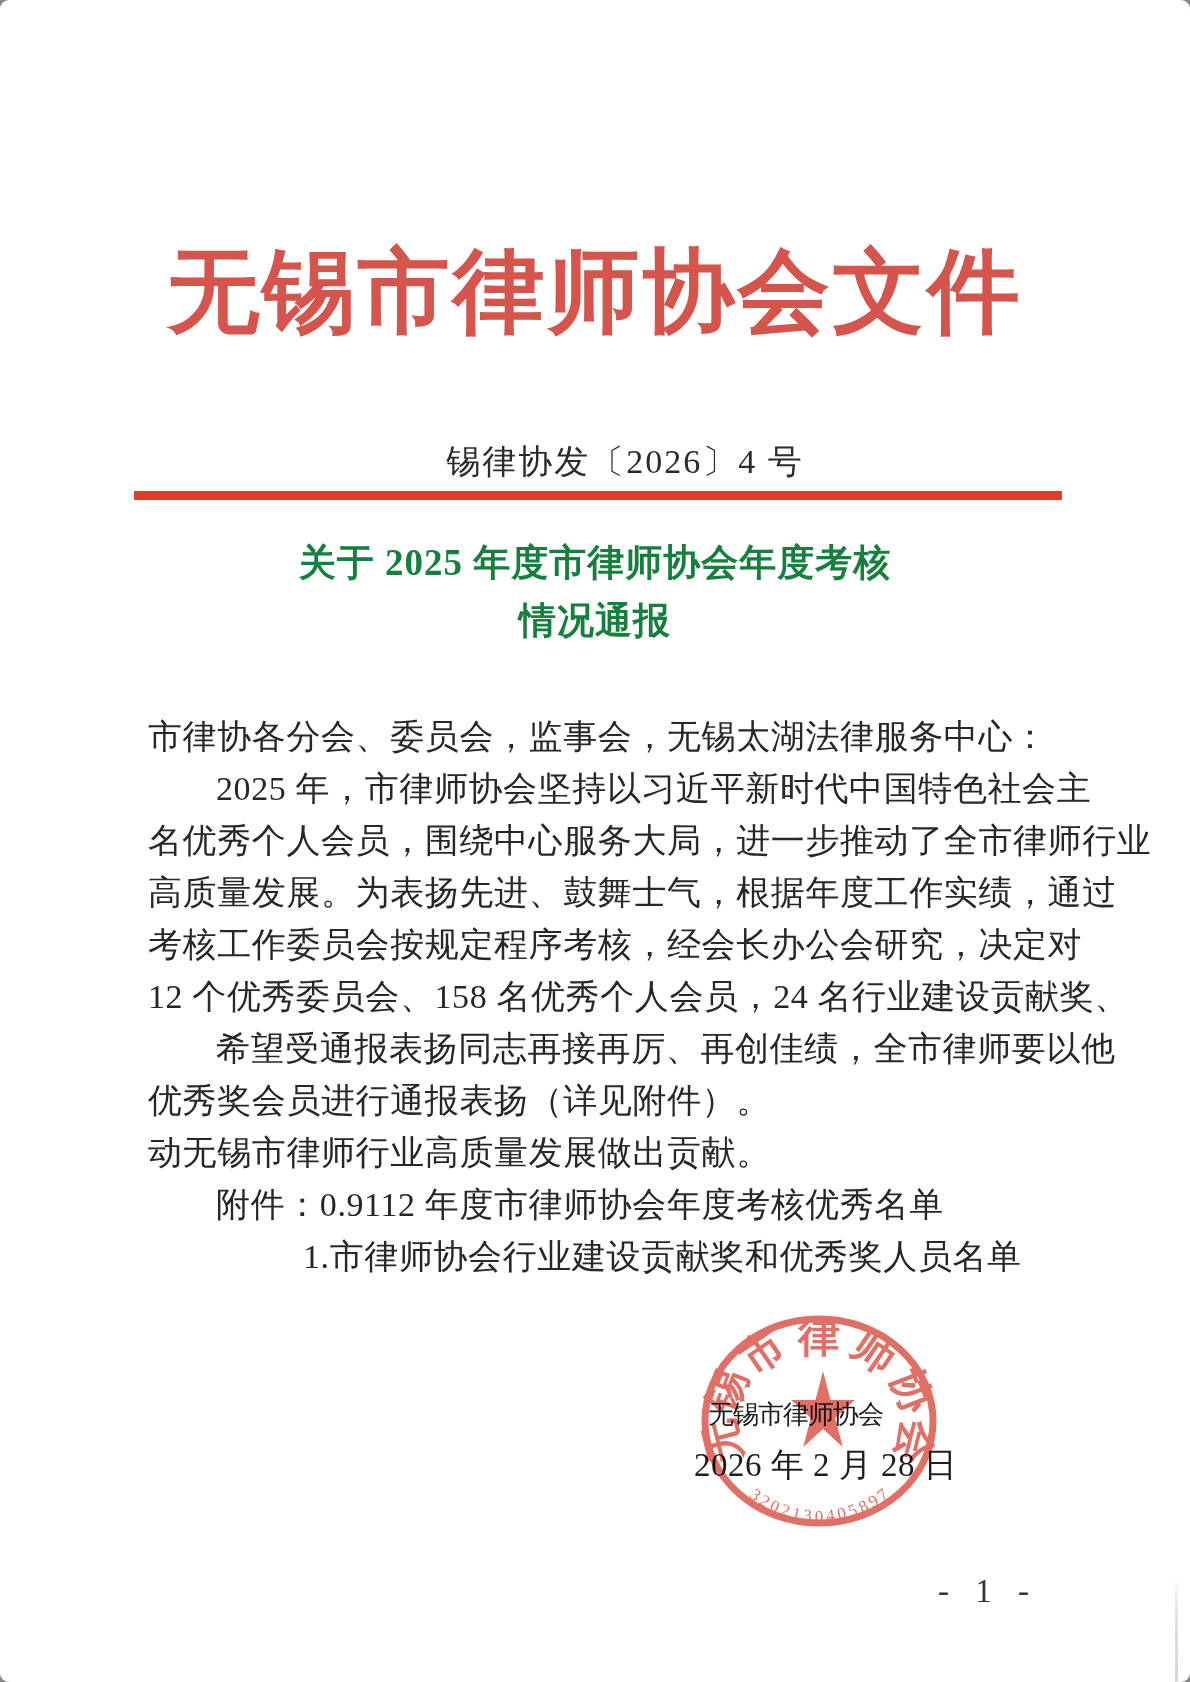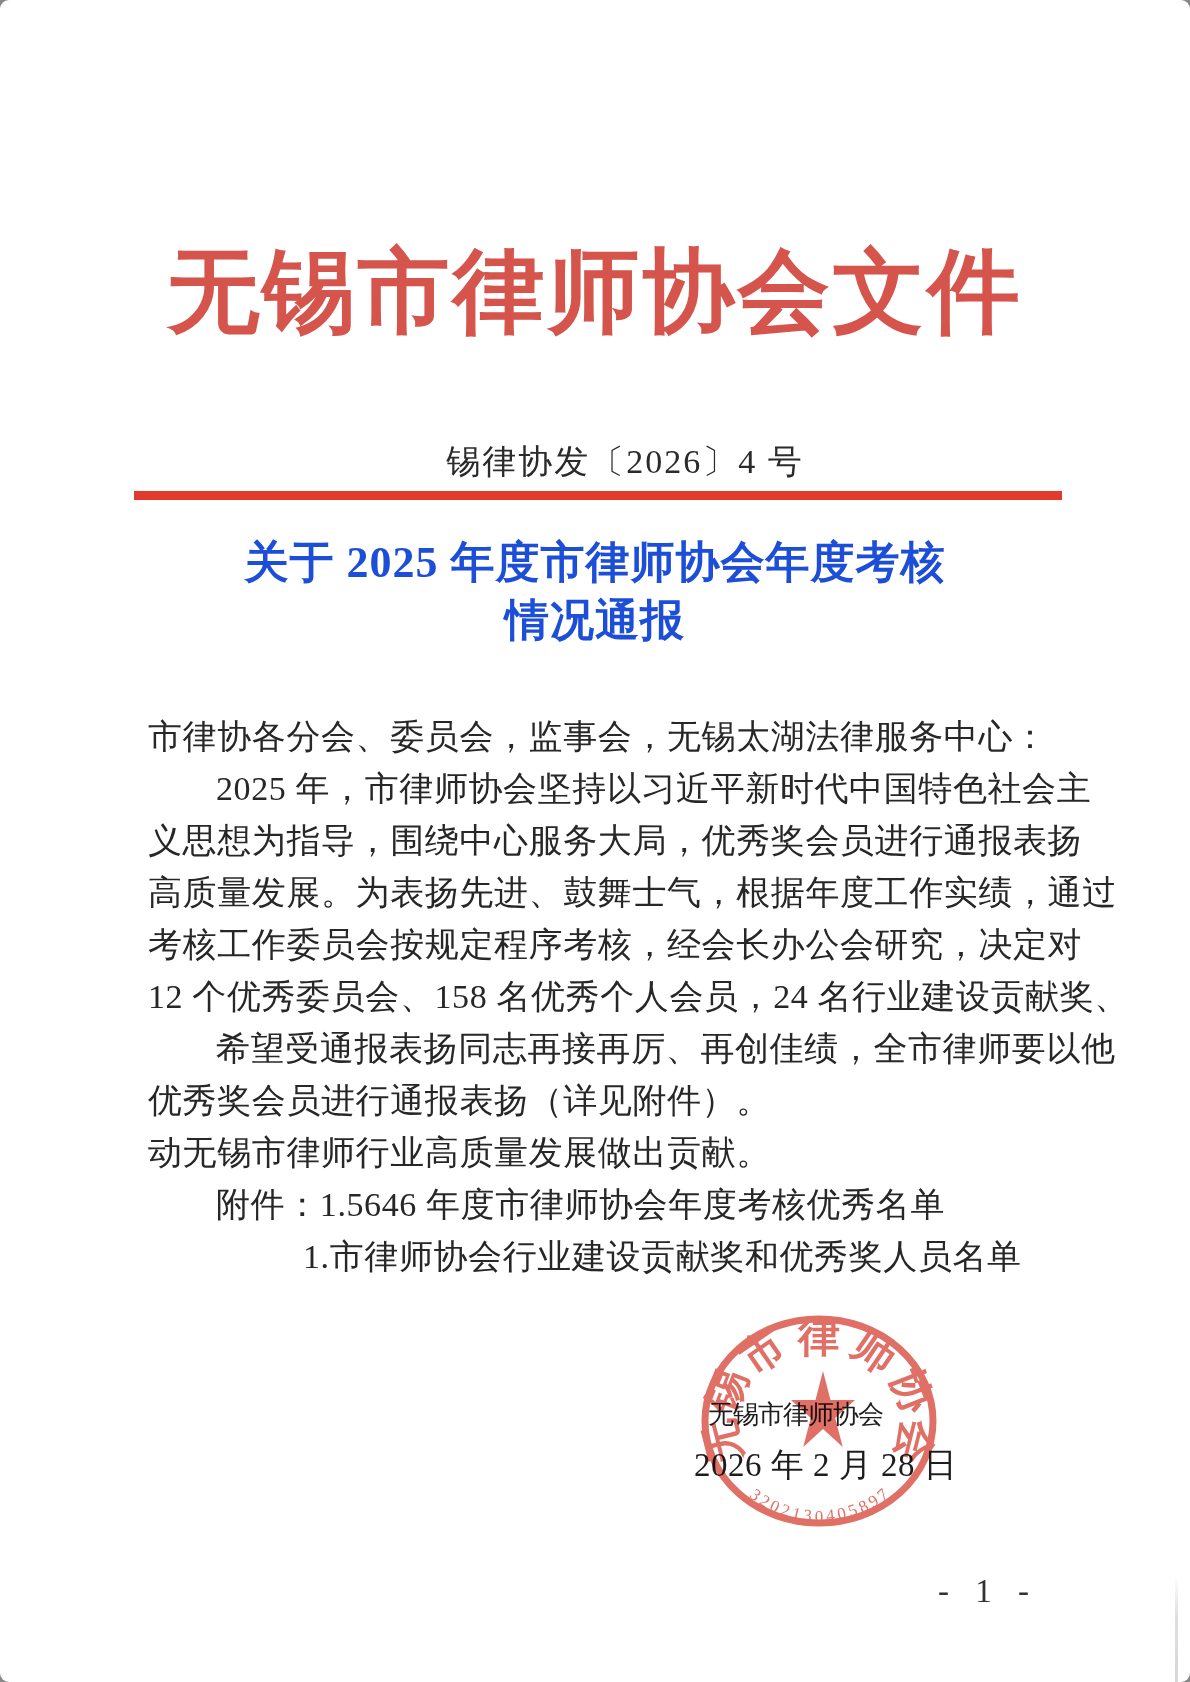--- a/index.html
+++ b/index.html
@@ -28,21 +28,21 @@
     letter-spacing:2px;
     color:#2b2b2b;
     padding-left:30px;
   }
   .red-divider{
     position:absolute;top:491px;left:134px;
     width:928px;height:9px;
     background:#e23b2e;
   }
   .doc-title{position:absolute;left:0;width:100%;text-align:center;
-    font-weight:bold;font-size:44px;line-height:58px;letter-spacing:1px;color:#1d4ed8;
+    font-weight:bold;font-size:37px;line-height:58px;letter-spacing:1px;color:#15803d;
     white-space:nowrap;}
   .doc-title.l1{top:534px;}
   .doc-title.l2{top:592px;}
   .body-block{
     position:absolute;top:711px;left:148px;width:912px;
     font-size:34px;color:#272727;letter-spacing:0.6px;
   }
   .body-line{height:52px;line-height:52px;white-space:nowrap;}
   .ind2{padding-left:68px;}
   .ind455{padding-left:155px;}
@@ -91,28 +91,28 @@
   <div class="doc-number">锡律协发〔2026〕4 号</div>
 
   <div class="red-divider"></div>
 
   <div class="doc-title l1">关于 2025 年度市律师协会年度考核</div>
   <div class="doc-title l2">情况通报</div>
 
   <div class="body-block">
     <div class="body-line">市律协各分会、委员会，监事会，无锡太湖法律服务中心：</div>
     <div class="body-line ind2">2025 年，市律师协会坚持以习近平新时代中国特色社会主</div>
-    <div class="body-line">义思想为指导，围绕中心服务大局，优秀奖会员进行通报表扬</div>
+    <div class="body-line">名优秀个人会员，围绕中心服务大局，进一步推动了全市律师行业</div>
     <div class="body-line">高质量发展。为表扬先进、鼓舞士气，根据年度工作实绩，通过</div>
     <div class="body-line">考核工作委员会按规定程序考核，经会长办公会研究，决定对</div>
     <div class="body-line">12 个优秀委员会、158 名优秀个人会员，24 名行业建设贡献奖、</div>
     <div class="body-line ind2">希望受通报表扬同志再接再厉、再创佳绩，全市律师要以他</div>
     <div class="body-line">优秀奖会员进行通报表扬（详见附件）。</div>
     <div class="body-line">动无锡市律师行业高质量发展做出贡献。</div>
-    <div class="body-line ind2">附件：1.5646 年度市律师协会年度考核优秀名单</div>
+    <div class="body-line ind2">附件：0.9112 年度市律师协会年度考核优秀名单</div>
     <div class="body-line ind455">1.市律师协会行业建设贡献奖和优秀奖人员名单</div>
   </div>
 
   <div class="signature">无锡市律师协会</div>
   <div class="doc-date">2026 年 2 月 28 日</div>
 
   <svg class="seal" viewBox="0 0 262 232" xmlns="http://www.w3.org/2000/svg">
     <g fill="#d94f43" stroke="none">
       <ellipse cx="130" cy="116" rx="114" ry="102" fill="none" stroke="#d94f43" stroke-width="7"></ellipse>
       <polygon transform="translate(134,108) scale(0.8,1)" points="0,-42 9.4,-12.9 40,-13 15.2,4.9 24.7,34 0,16 -24.7,34 -15.2,4.9 -40,-13 -9.4,-12.9"></polygon>

